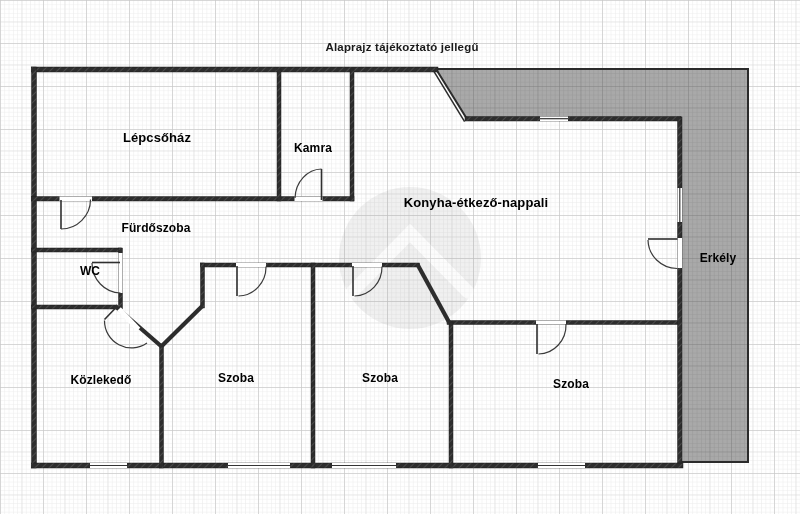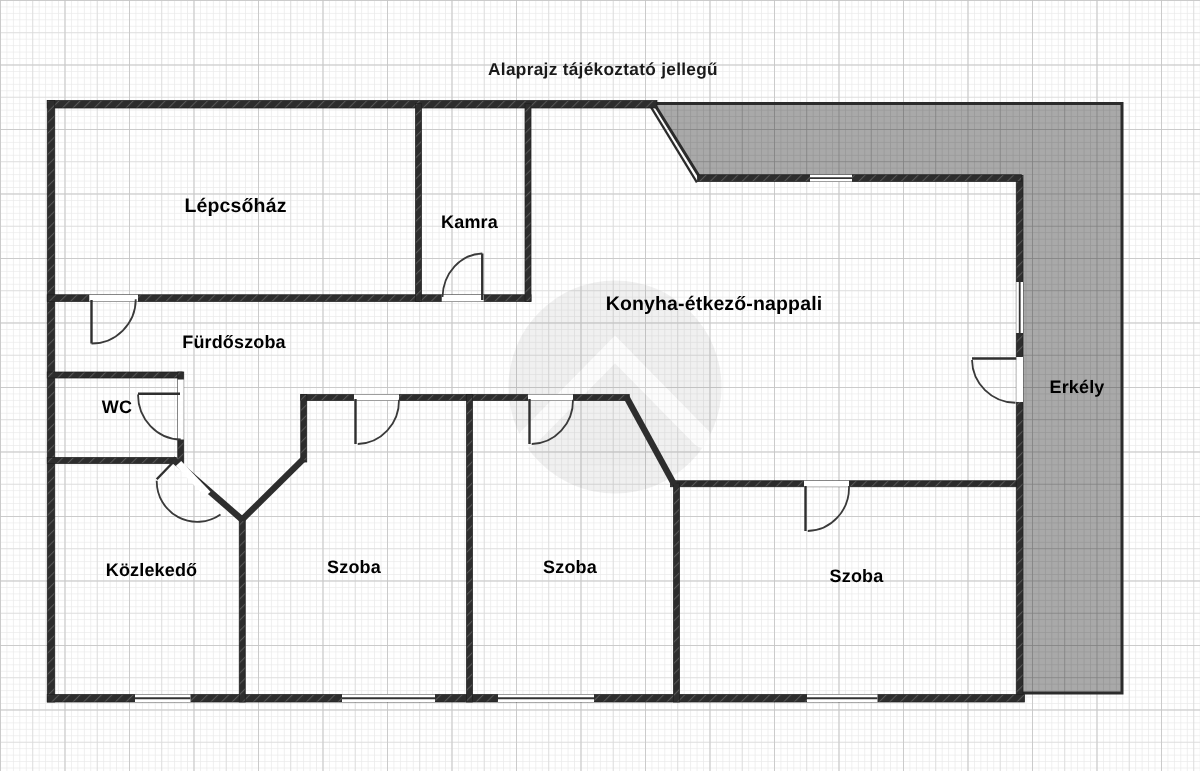--- a/index.html
+++ b/index.html
@@ -138,20 +138,20 @@
       <path d="M648,240 A29.5,29 0 0 0 677,268.5"></path>
       <path d="M104.5,320.5 A27,27 0 0 0 147,343"></path>
     </g>
   </svg>
 
   <div class="title" style="left:402px;top:47px">Alaprajz tájékoztató jellegű</div>
   <div class="lbl" style="left:157px;top:137px;font-size:13px">Lépcsőház</div>
   <div class="lbl" style="left:313px;top:148px">Kamra</div>
   <div class="lbl" style="left:476px;top:202px;font-size:13px">Konyha-étkező-nappali</div>
   <div class="lbl" style="left:156px;top:228px">Fürdőszoba</div>
-  <div class="lbl" style="left:78px;top:271px">WC</div>
+  <div class="lbl" style="left:90px;top:271px">WC</div>
   <div class="lbl" style="left:101px;top:380px">Közlekedő</div>
   <div class="lbl" style="left:236px;top:378px">Szoba</div>
   <div class="lbl" style="left:380px;top:378px">Szoba</div>
   <div class="lbl" style="left:571px;top:384px">Szoba</div>
   <div class="lbl" style="left:718px;top:258px">Erkély</div>
 
 </div>
 
 </body></html>

